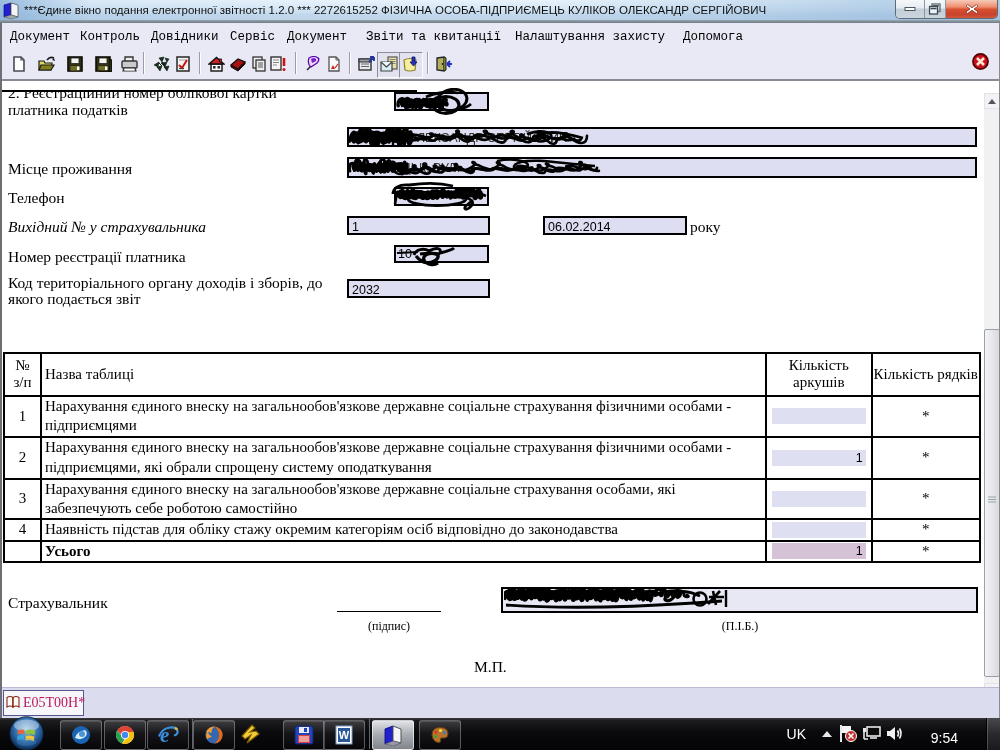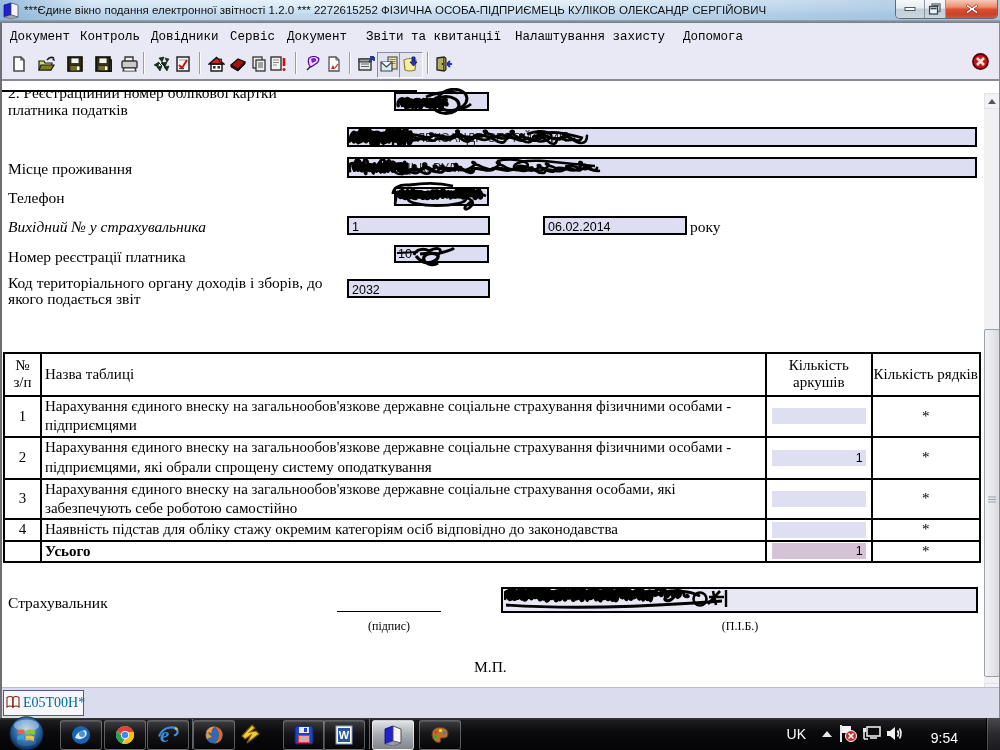--- a/index.html
+++ b/index.html
@@ -418,21 +418,21 @@
   </div>
 </div>
 
 <div class="abs" id="tabbar">
   <div id="tab1">
     <svg width="16" height="15" viewBox="0 0 16 15" style="position:absolute;left:2px;top:4px">
       <path d="M1 2.5 Q4 0.5 7 2.5 L7 12 Q4 10 1 12 Z" fill="#fffdf6" stroke="#8a2418" stroke-width="1.1"></path>
       <path d="M7 2.5 Q10 0.5 13 2.5 L13 12 Q10 10 7 12 Z" fill="#fffdf6" stroke="#8a2418" stroke-width="1.1"></path>
       <path d="M7 2.5 L7 12" stroke="#8a2418" stroke-width="0.8"></path>
     </svg>
-    <span style="position:absolute;left:19px;top:4px;font-family:'Liberation Serif',serif;font-size:14px;color:#0369a1">Е05Т00Н*</span>
+    <span style="position:absolute;left:19px;top:4px;font-family:'Liberation Serif',serif;font-size:14px;color:#be185d">Е05Т00Н*</span>
   </div>
 </div>
 
 <div class="abs" id="taskbar">
 
   <svg style="position:absolute;left:8px;top:-3px" width="37" height="37" viewBox="0 0 37 37">
     <defs>
       <radialGradient id="orb" cx="50%" cy="38%" r="65%">
         <stop offset="0%" stop-color="#8ec2ea"></stop>
           <stop offset="55%" stop-color="#2e6aaa"></stop>

